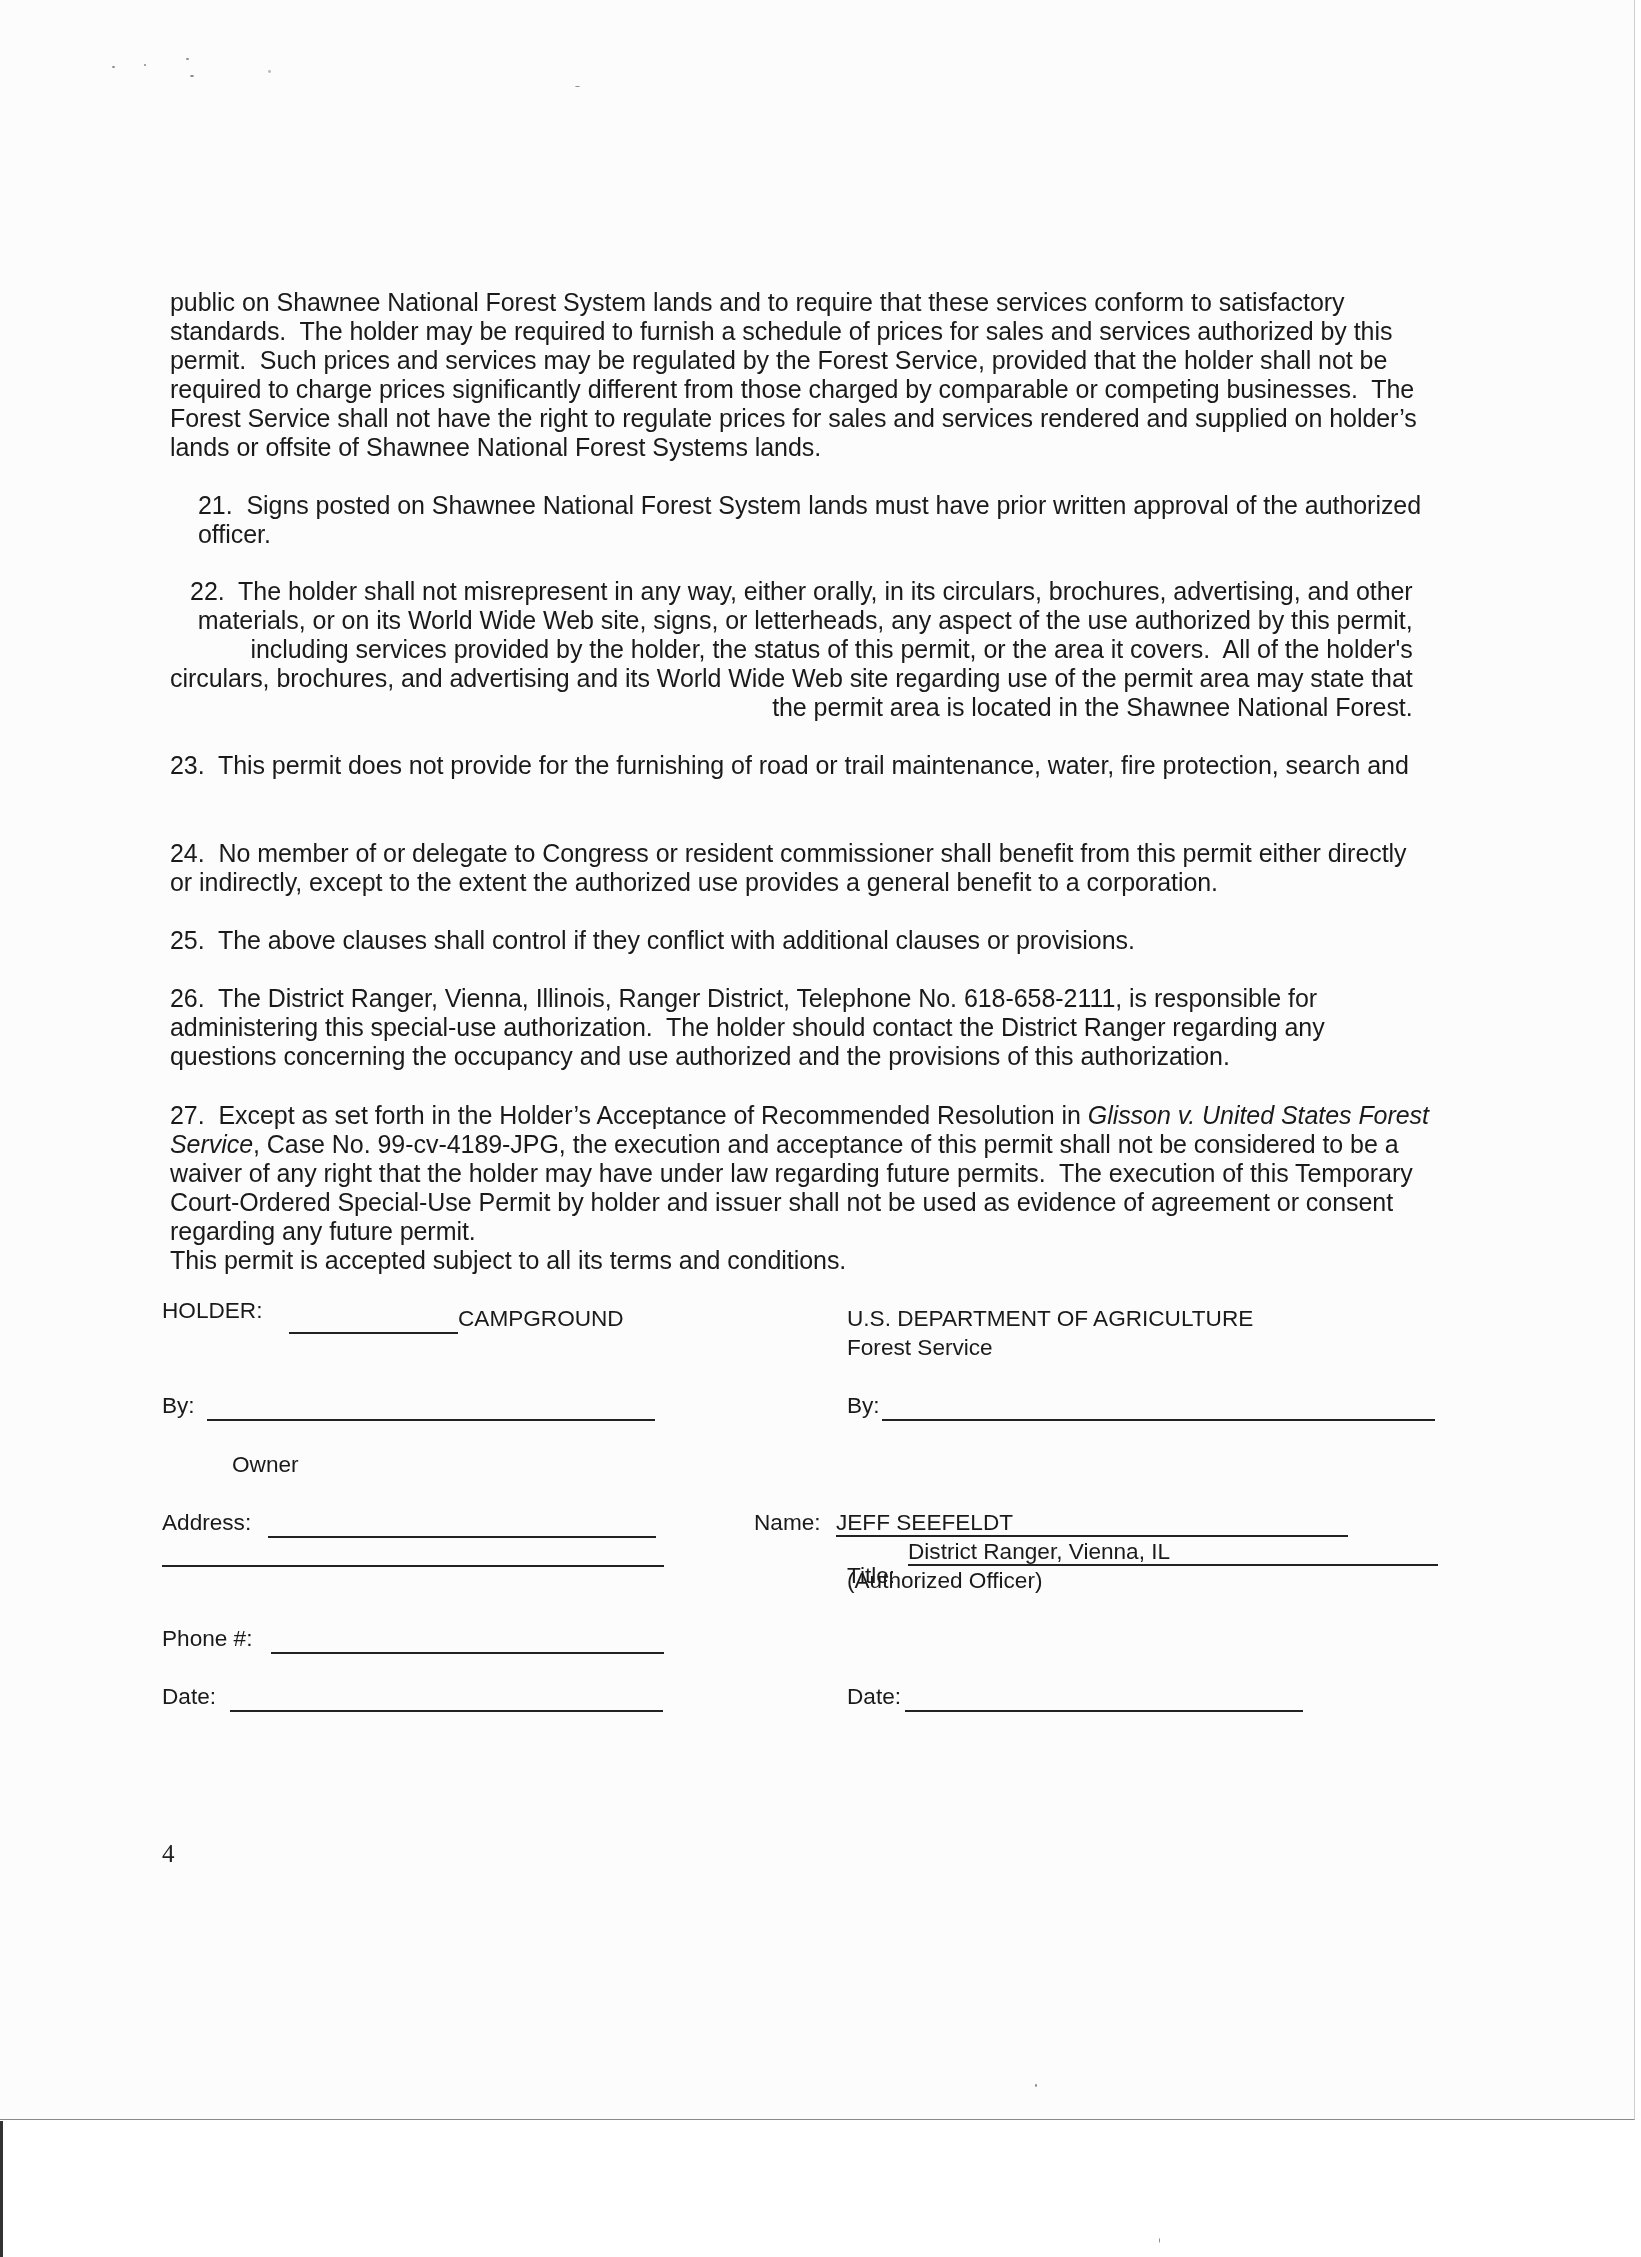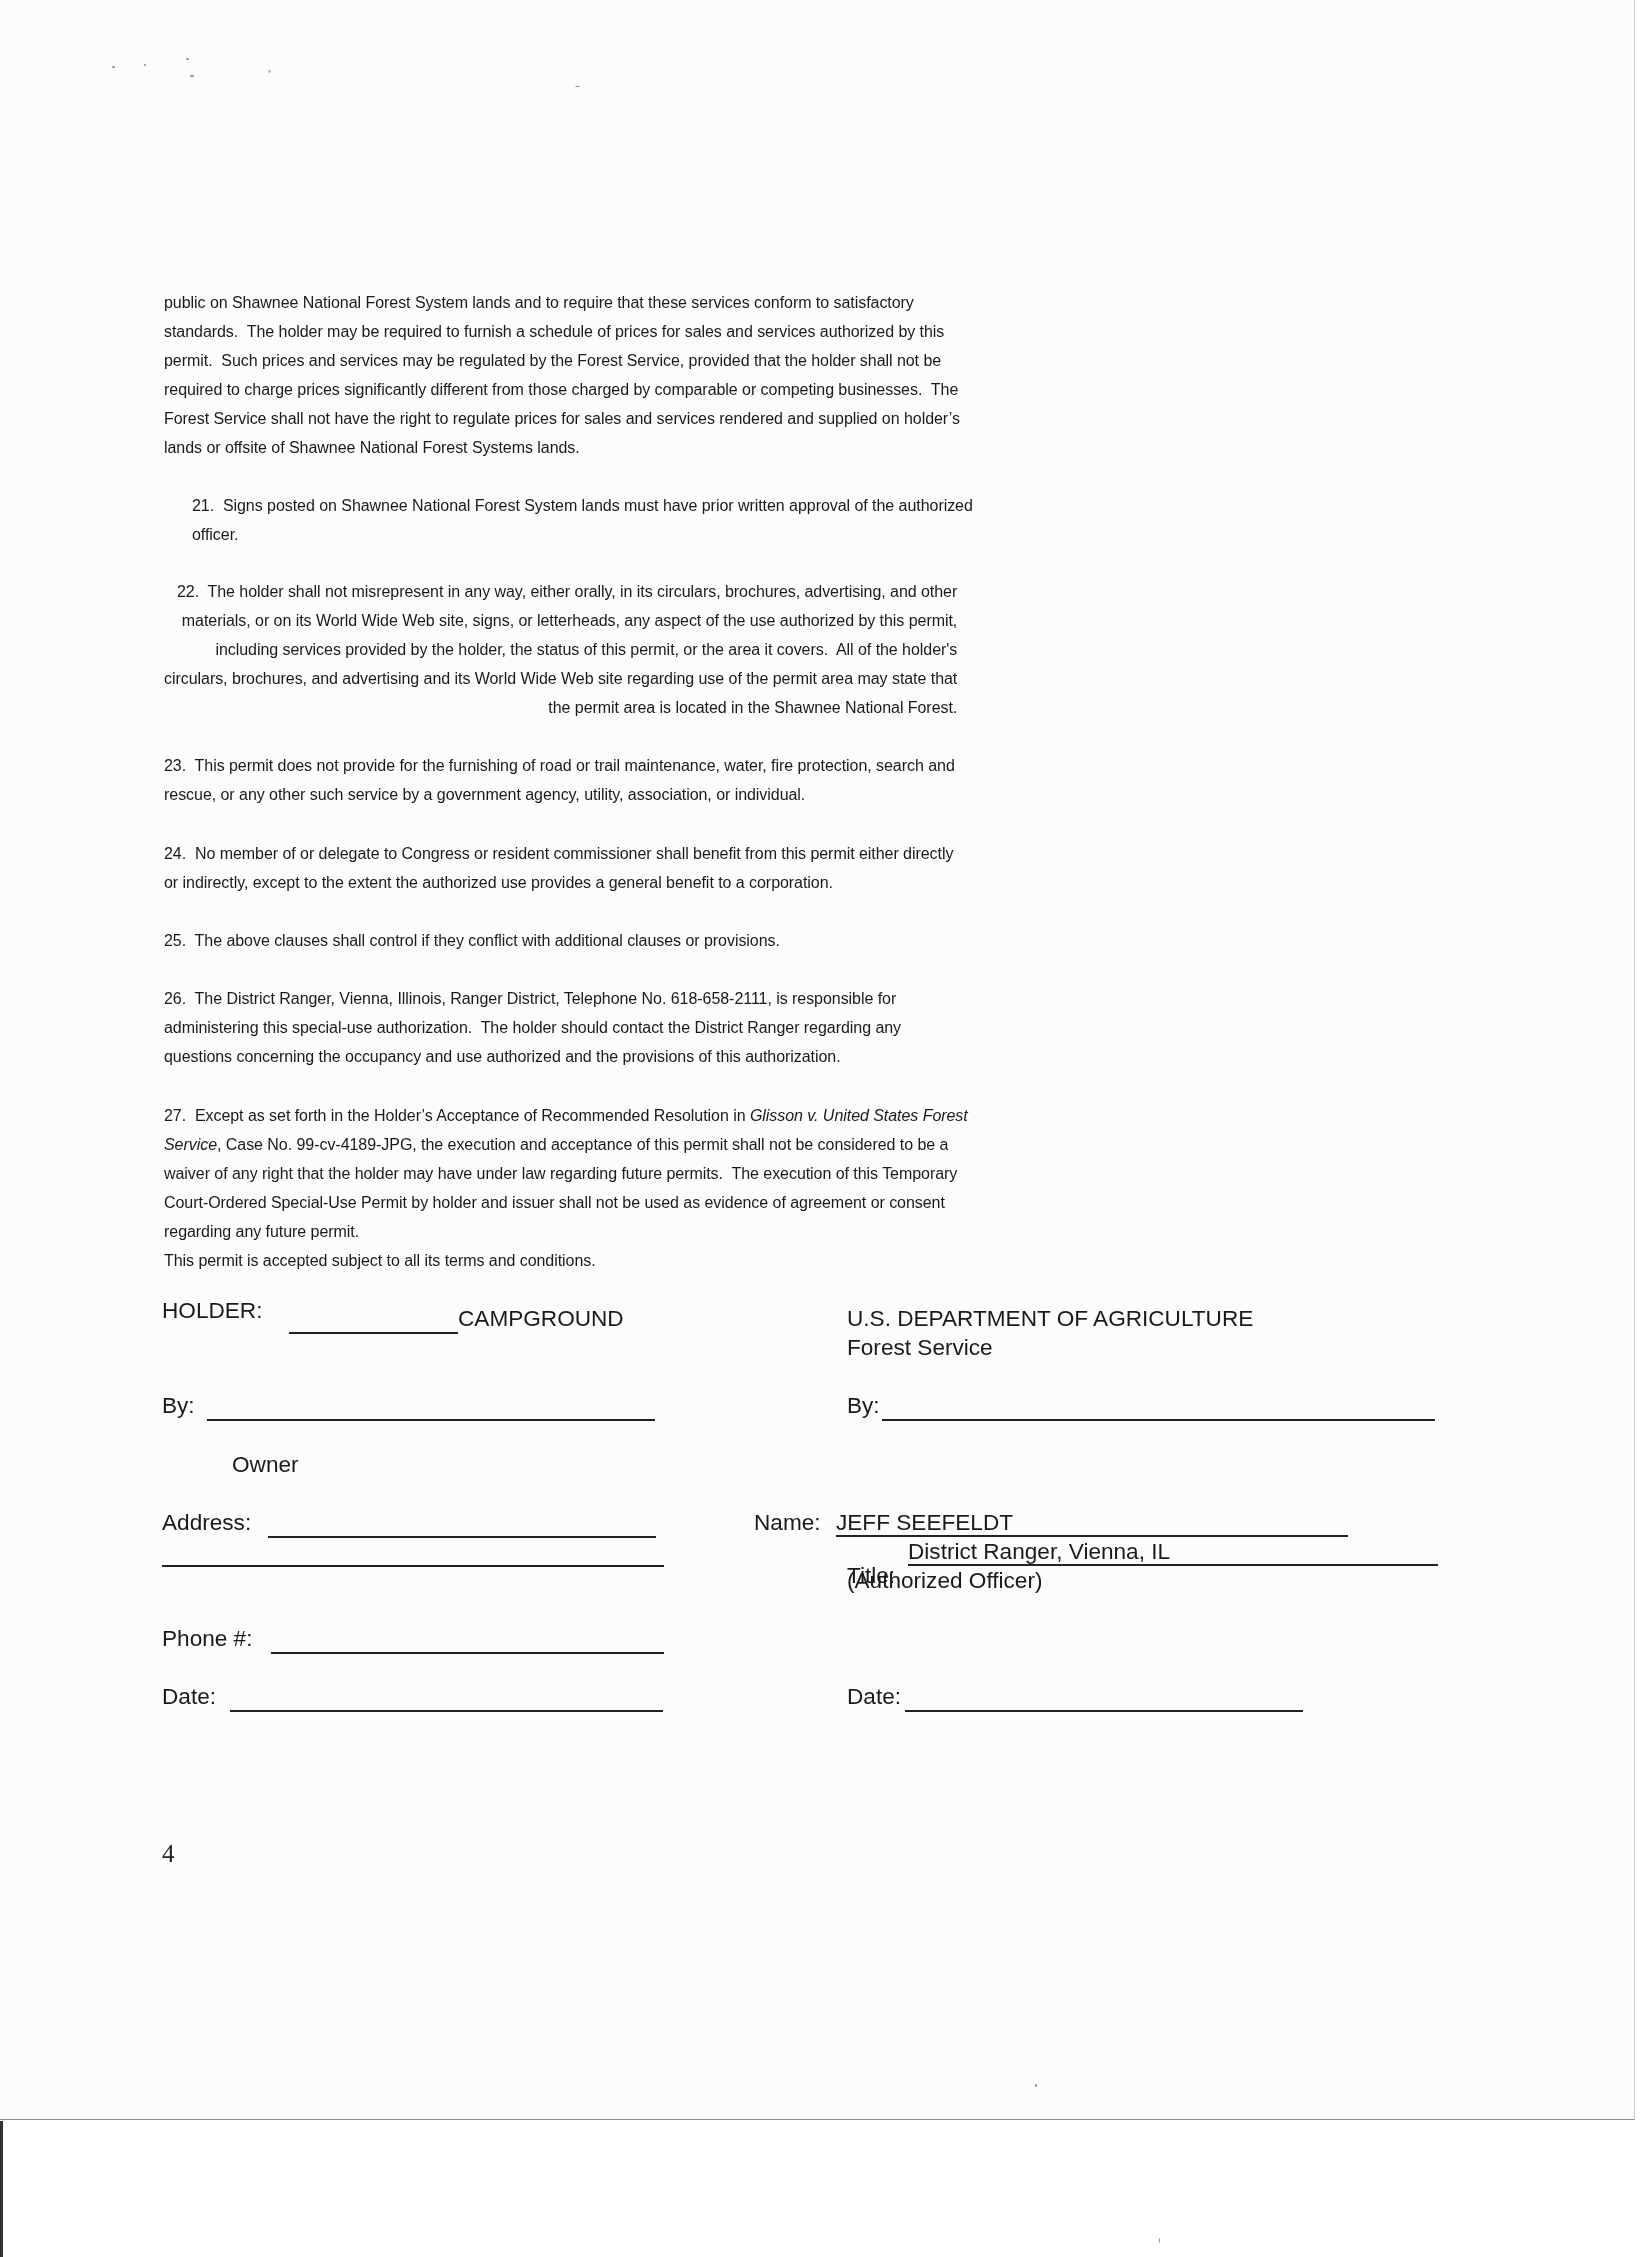--- a/index.html
+++ b/index.html
@@ -17,22 +17,22 @@
   }
   .below-edge {
     position: absolute; left: 0; top: 2121px; width: 1641px; height: 136px; background: #ffffff;
   }
   .left-bar {
     position: absolute; left: 0; top: 2121px; width: 2.9px; height: 136px; background: #333;
   }
   .speck { position: absolute; background: #888; border-radius: 50%; }
 
   .txt {
-    position: absolute; left: 164px; margin: 0;
-    font-size: 16px; line-height: 29px; white-space: pre;
+    position: absolute; left: 170px; margin: 0;
+    font-size: 25px; line-height: 29px; white-space: pre;
     letter-spacing: -0.05px;
   }
   .txt i { font-style: italic; }
   .ln { display: block; }
 
   .sig { position: absolute; font-size: 22.6px; line-height: 29px; white-space: pre; margin: 0; }
   .uline { position: absolute; height: 1.9px; background: #222; }
   .pagenum {
     position: absolute; left: 162px; top: 1840px;
     font-family: "Liberation Serif", serif; font-size: 25px; color: #222;
@@ -56,21 +56,21 @@
 
   <p class="txt" style="top:433px;margin-left:28px;">
     <span class="ln">21.  Signs posted on Shawnee National Forest System lands must have prior written approval of the authorized</span><span class="ln">officer.</span>
   </p>
 
   <p class="txt" style="top:519px;text-align:right;">
     <span class="ln">22.  The holder shall not misrepresent in any way, either orally, in its circulars, brochures, advertising, and other</span><span class="ln">materials, or on its World Wide Web site, signs, or letterheads, any aspect of the use authorized by this permit,</span><span class="ln">including services provided by the holder, the status of this permit, or the area it covers.  All of the holder's</span><span class="ln">circulars, brochures, and advertising and its World Wide Web site regarding use of the permit area may state that</span><span class="ln">the permit area is located in the Shawnee National Forest.</span>
   </p>
 
   <p class="txt" style="top:693px;">
-    <span class="ln">23.  This permit does not provide for the furnishing of road or trail maintenance, water, fire protection, search and</span><span class="ln">rescue, or any other such service by a government agency, utility, association, or individual.</span>
+    <span class="ln">23.  This permit does not provide for the furnishing of road or trail maintenance, water, fire protection, search and</span>
   </p>
 
   <p class="txt" style="top:781px;">
     <span class="ln">24.  No member of or delegate to Congress or resident commissioner shall benefit from this permit either directly</span><span class="ln">or indirectly, except to the extent the authorized use provides a general benefit to a corporation.</span>
   </p>
 
   <p class="txt" style="top:868px;">
     <span class="ln">25.  The above clauses shall control if they conflict with additional clauses or provisions.</span>
   </p>
 

